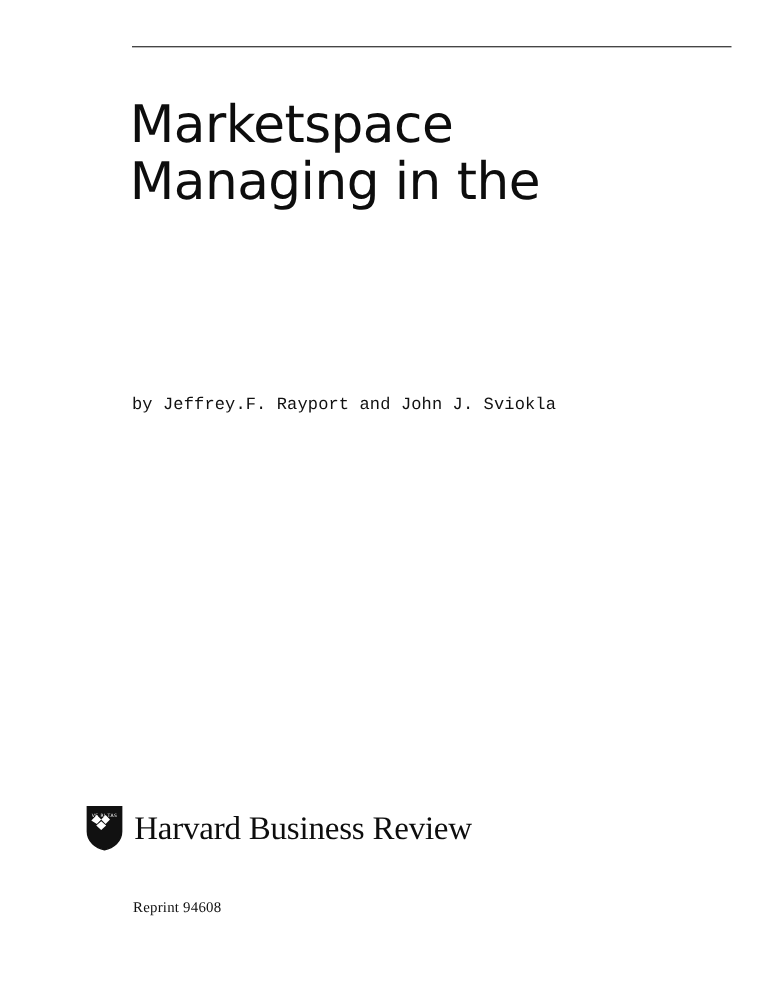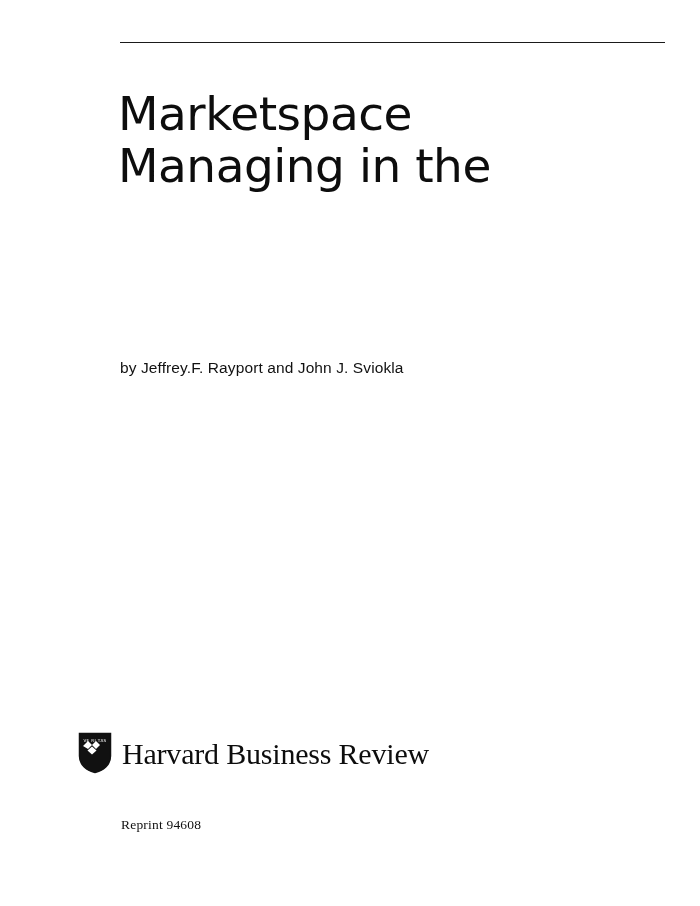--- a/index.html
+++ b/index.html
@@ -50,21 +50,21 @@
     letter-spacing: -0.5px;
     color: #0d0d0d;
     white-space: nowrap;
   }
 
   
   .byline {
     position: absolute;
     left: 120px;
     top: 358px;
-    font-family: Liberation Sans, sans-serif;
+    font-family: Liberation Mono, monospace;
     font-size: 15.5px;
     line-height: 20px;
     color: #111111;
     letter-spacing: 0.1px;
   }
 
   
   .logo-row {
     position: absolute;
     left: 78px;

